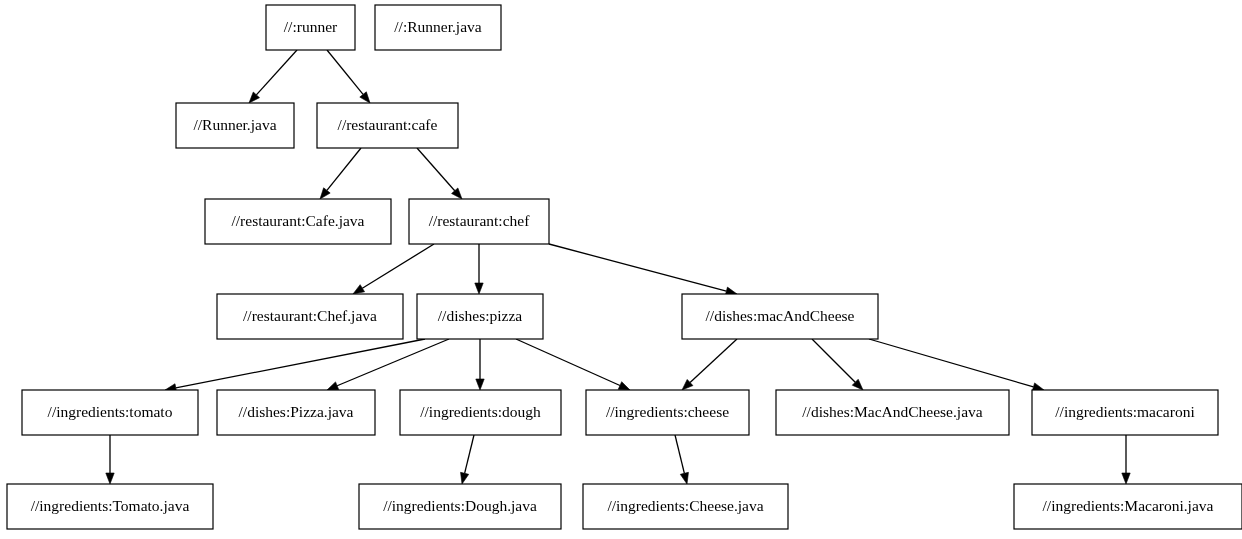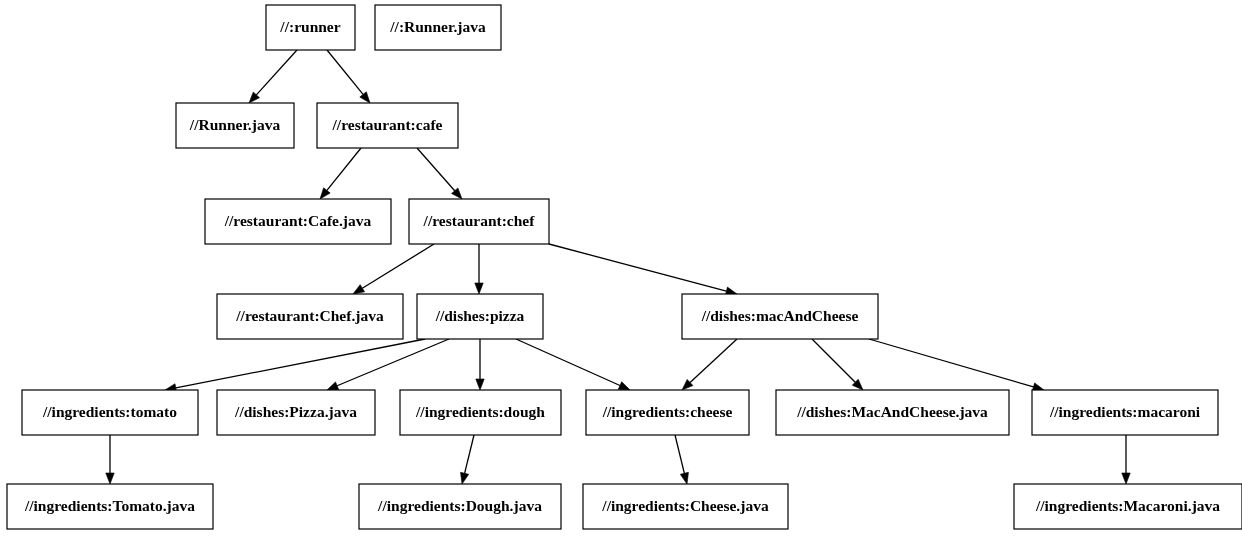--- a/index.html
+++ b/index.html
@@ -12,21 +12,20 @@
     width: 1242px;
     height: 539px;
     overflow: hidden;
     font-family: "Liberation Serif", "DejaVu Serif", serif;
   }
   #graph-root {
     position: relative;
     width: 1242px;
     height: 539px;
     background: #4d7c0f;
-    font-weight: bold;
   }
   svg#graph-svg {
     display: block;
     width: 1242px;
     height: 539px;
     background: #ffffff;
   }
   .node-box {
     fill: #ffffff;
     stroke: #000000;

